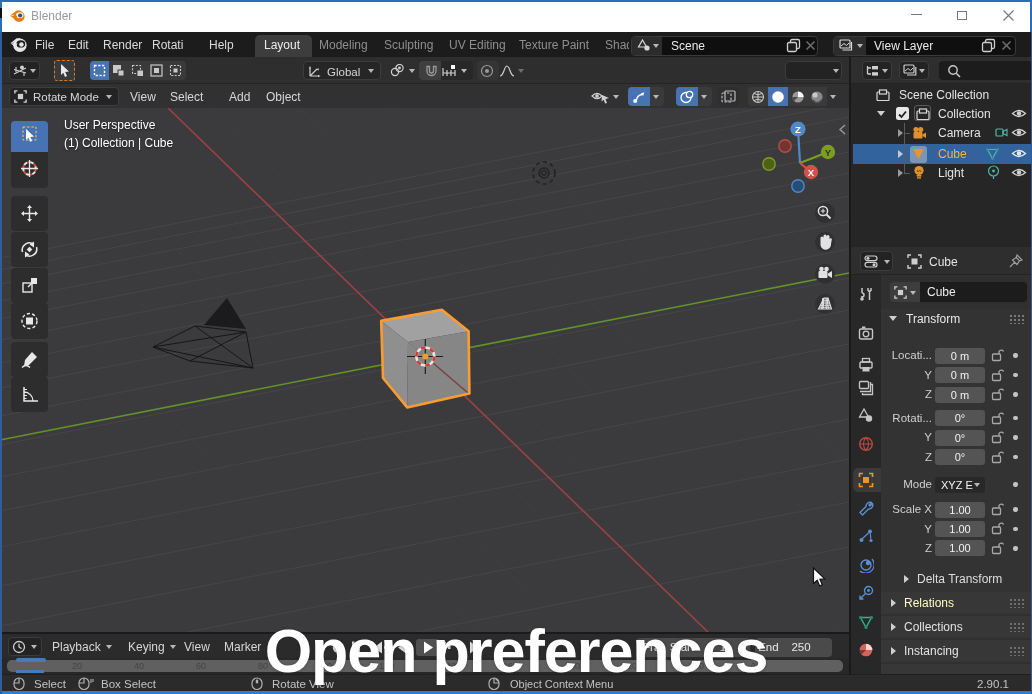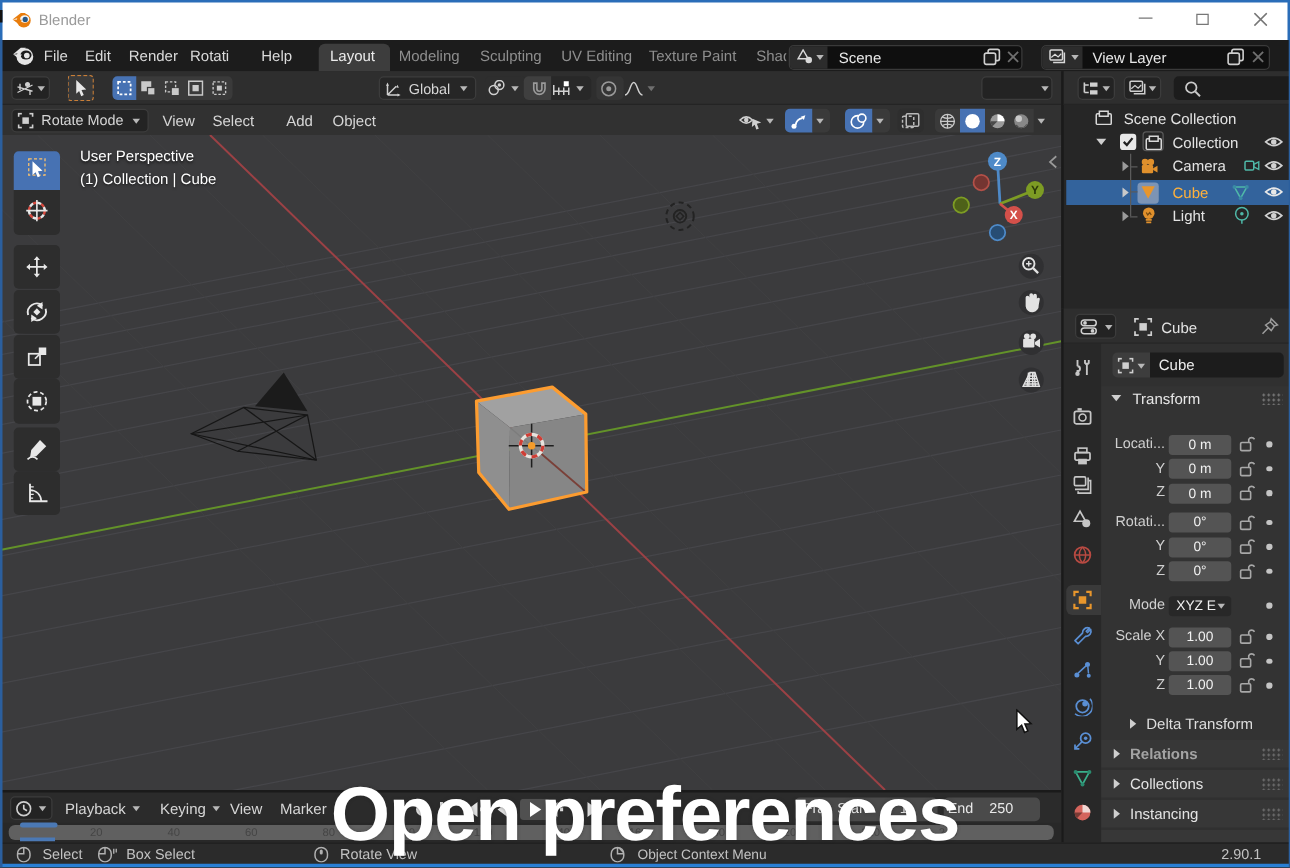--- a/index.html
+++ b/index.html
@@ -607,21 +607,21 @@
   <div class="adot" style="top:235px;"></div>
   <div class="adot" style="top:260px;"></div>
   <div class="adot" style="top:279.5px;"></div>
   <div class="adot" style="top:299px;"></div>
 
   <div class="parr" style="left:53px;top:328px;"></div>
   <div class="abs txt" style="left:66px;top:325px;color:#dedede;">Delta Transform</div>
 
   <div class="phdr" style="top:345px;"></div>
   <div class="parr" style="left:40px;top:351.5px;"></div>
-  <div class="abs txt" style="left:53px;top:349px;color:#a3a3a3;font-weight:bold;">Relations</div>
+  <div class="abs txt" style="left:53px;top:349px;color:#fef9c3;">Relations</div>
   <div class="pdots" style="top:351px;"></div>
   <div class="phdr" style="top:369px;"></div>
   <div class="parr" style="left:40px;top:375.5px;"></div>
   <div class="abs txt" style="left:53px;top:373px;color:#e3e3e3;">Collections</div>
   <div class="pdots" style="top:375px;"></div>
   <div class="phdr" style="top:393px;"></div>
   <div class="parr" style="left:40px;top:399.5px;"></div>
   <div class="abs txt" style="left:53px;top:397px;color:#e3e3e3;">Instancing</div>
   <div class="pdots" style="top:399px;"></div>
   <div class="phdr" style="top:417px;height:10px;"></div>

